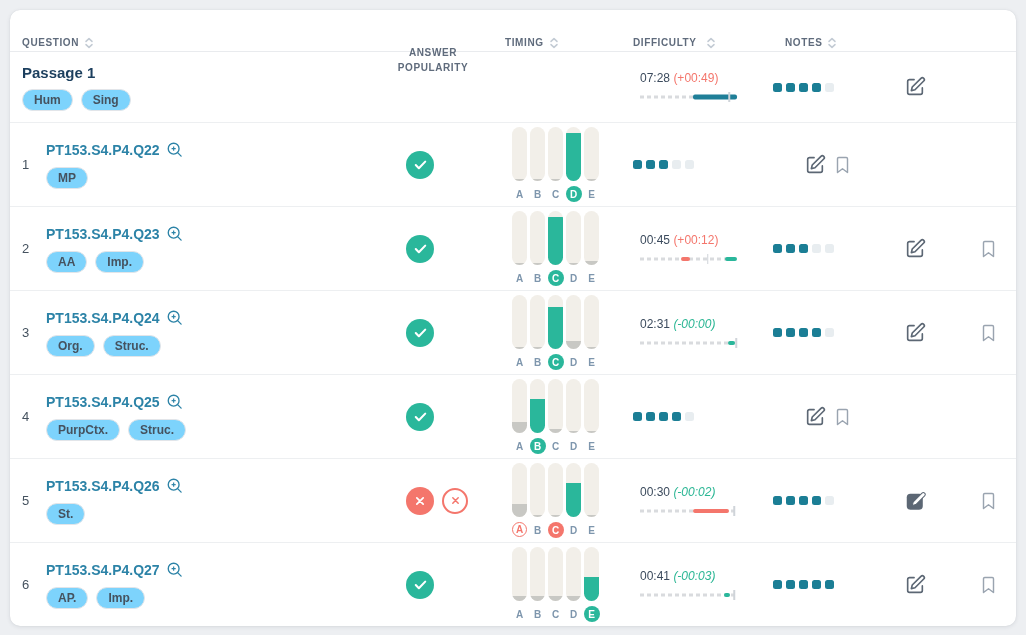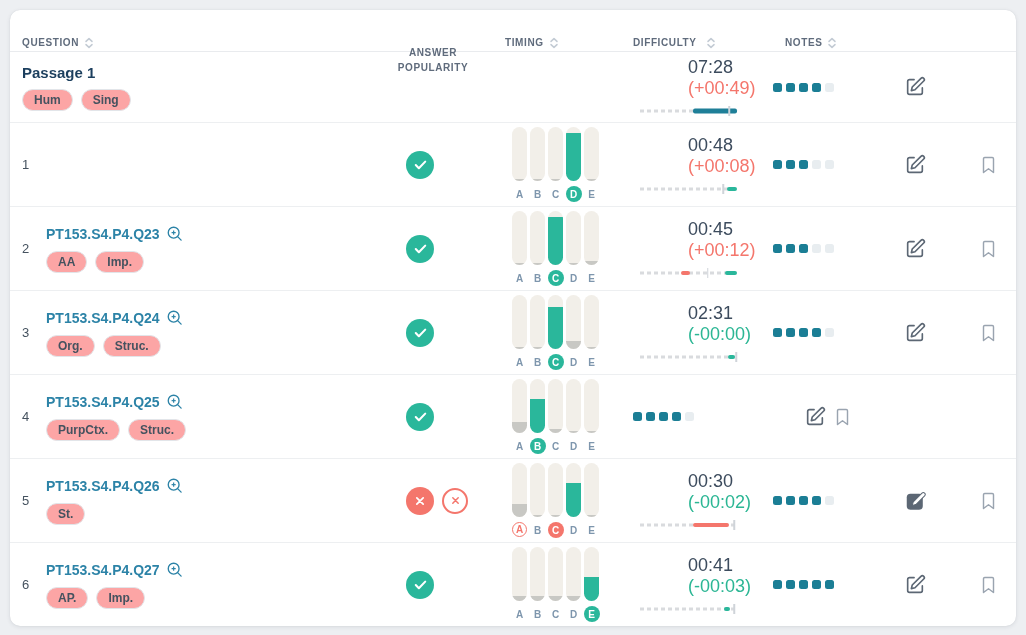--- a/index.html
+++ b/index.html
@@ -36,21 +36,21 @@
   .th-notes { padding-left:15px; display:flex; align-items:center; gap:5px; }
   .sorticon { flex:0 0 auto; }
   
   .td-question { display:flex; align-items:center; padding-left:12px; }
   .row-num { width:14px; margin-right:10px; font-size:13px; color:#45525f; }
   .q-line { display:flex; align-items:center; gap:6px; }
   .q-link { font-size:14px; font-weight:700; color:#2c83a7; text-decoration:none; cursor:pointer; }
   .tag-row { display:flex; gap:8px; margin-top:8px; }
   .tag {
     display:inline-block; padding:3px 11px; border:1px solid #e2e5e9; border-radius:13px;
-    font-size:12px; font-weight:700; color:#45525f; background:#fca5a5;
+    font-size:12px; font-weight:700; color:#45525f; background:#7dd3fc;
   }
   .p-title { font-size:15px; font-weight:700; color:#1c3f5e; }
   
   .res { display:flex; align-items:center; gap:8px; padding-left:21px; }
   .res-circle {
     width:28px; height:28px; border-radius:50%;
     display:flex; align-items:center; justify-content:center; flex:0 0 auto;
   }
   .res-green { background:#2ab79b; }
   .res-red { background:#f4766c; }
@@ -67,23 +67,23 @@
   .ans-letter {
     margin-top:5px; width:16px; height:16px; border-radius:50%;
     display:flex; align-items:center; justify-content:center;
     font-size:10px; font-weight:800; color:#7e96ad;
   }
   .ans-letter.sel-green { background:#2ab79b; color:#fff; }
   .ans-letter.sel-red { background:#f4766c; color:#fff; }
   .ans-letter.sel-red-outline { border:1.5px solid #f4766c; color:#f4766c; width:15px; height:15px; }
   
   .td-timing { padding-left:10px; }
-  .t-text { font-size:18px; color:#3c4b5d;margin-left:48px; }
+  .t-text { font-size:12px; color:#3c4b5d; }
   .t-delta.over { color:#f4766c; }
-  .t-delta.under { color:#2bb694; }
+  .t-delta.under { color:#2bb694;font-style:italic; }
   .t-bar { position:relative; width:97px; height:12px; margin-top:6px; }
   .t-track {
     position:absolute; left:0; right:0; top:50%; height:3px; transform:translateY(-50%);
     background:repeating-linear-gradient(90deg,#d9dbde 0 4px,transparent 4px 7px);
   }
   .seg { position:absolute; top:50%; height:4px; transform:translateY(-50%); border-radius:2px; }
   .t-bar.thick .seg { height:5px; }
   .t-tick {
     position:absolute; top:50%; transform:translate(-50%,-50%);
     width:1.5px; height:10px; background:#cfd4d9;
@@ -174,20 +174,34 @@
               <path d="M11 4H6a2 2 0 0 0-2 2v12a2 2 0 0 0 2 2h12a2 2 0 0 0 2-2v-5"></path>
               <path d="M18.5 2.5a2.12 2.12 0 0 1 3 3L12 15l-4 1 1-4z"></path>
             </svg>
           </span>
     <span class="bm-spacer"></span>
   </div>
 </div>
       <div class="trow">
     <div class="td-question">
       <div class="row-num">1</div>
+      <div>
+        <div class="q-line">
+          <a class="q-link">PT153.S4.P4.Q22</a>
+          <svg width="18" height="18" viewBox="0 0 20 20" style="cursor:pointer">
+                <circle cx="8.5" cy="8.5" r="6" fill="none" stroke="#2c83a7" stroke-width="1.5"></circle>
+                <line x1="13.2" y1="13.2" x2="16.8" y2="16.8" stroke="#2c83a7" stroke-width="1.5" stroke-linecap="round"></line>
+                <line x1="8.5" y1="6.2" x2="8.5" y2="10.8" stroke="#2c83a7" stroke-width="1.3"></line>
+                <line x1="6.2" y1="8.5" x2="10.8" y2="8.5" stroke="#2c83a7" stroke-width="1.3"></line>
+              </svg>
+        </div>
+        <div class="tag-row">
+              <span class="tag">MP</span>
+            </div>
+      </div>
     </div>
     <div class="res">
           <span class="res-circle res-green">
             <svg width="13" height="10" viewBox="0 0 14 11">
               <path d="M1.8 5.6 5.2 9 12.2 1.8" fill="none" stroke="#fff" stroke-width="2.3" stroke-linecap="round" stroke-linejoin="round"></path>
             </svg>
           </span>
         </div>
     <div class="td-answer">
           <div class="chart">
@@ -213,30 +227,20 @@
       <div class="bar">
                 <span class="fill" style="height:88%;background:#2ab79b"></span>
               </div>
       <span class="ans-letter sel-green">D</span>
     </div>
             <div class="bar-col">
       <div class="bar">
                 <span class="fill" style="height:4%;background:#c8c8c4"></span>
               </div>
       <span class="ans-letter">E</span>
-    </div>
-          </div>
-        </div>
-    <div class="td-timing">
-          <div>
-    <div class="t-text"><span>00:48</span> <span class="t-delta over">(+00:08)</span></div>
-    <div class="t-bar">
-      <span class="t-track"></span>
-              <span class="seg" style="left:90%;width:10%;background:#2ab79b"></span>
-      <span class="t-tick" style="left:86%"></span>
     </div>
           </div>
         </div>
     <div class="td-difficulty">
           <div class="dots">
             <span class="dot on"></span>
             <span class="dot on"></span>
             <span class="dot on"></span>
             <span class="dot"></span>
             <span class="dot"></span>

